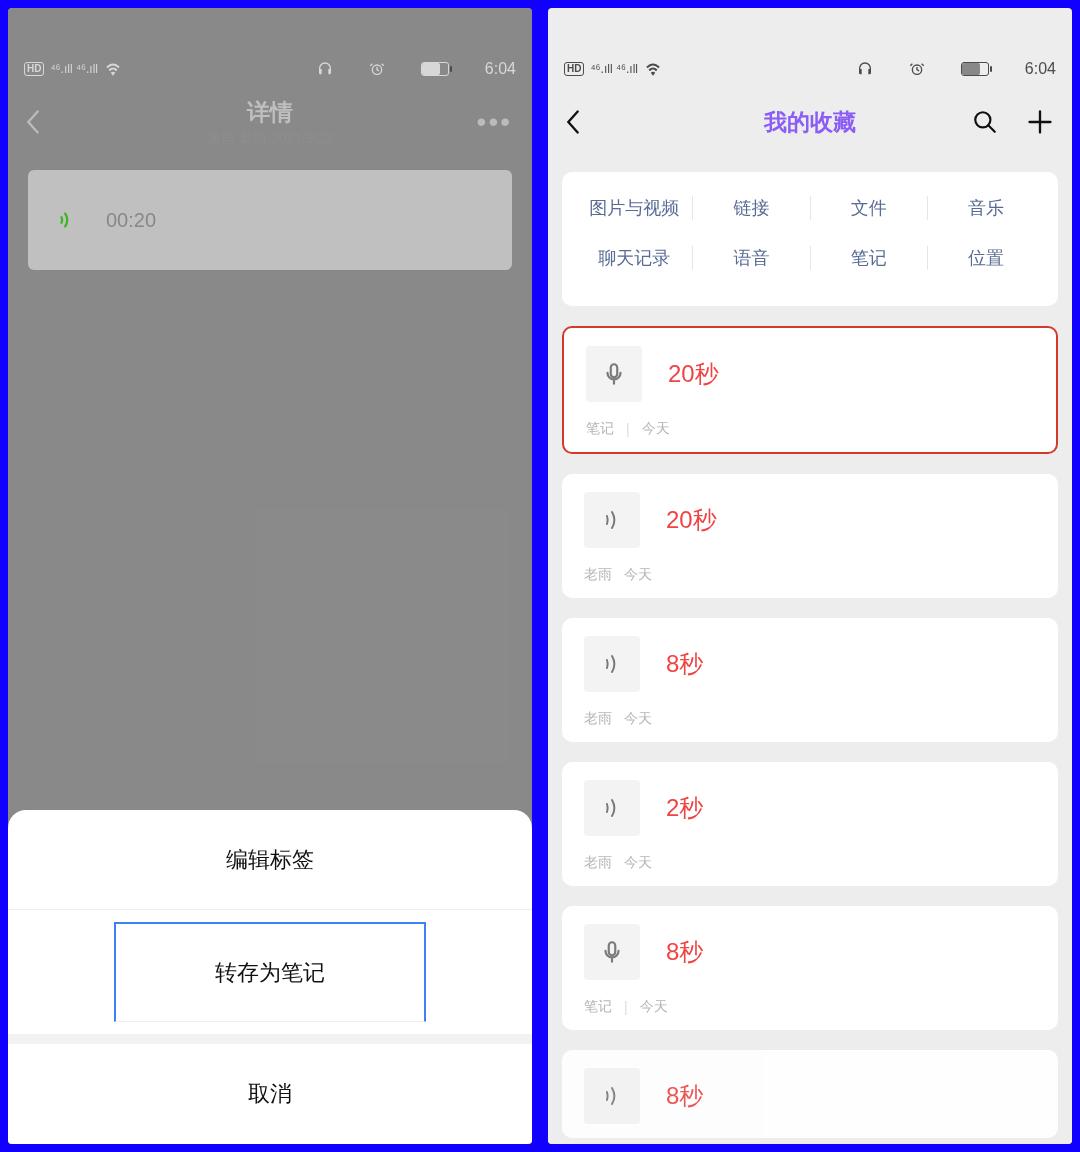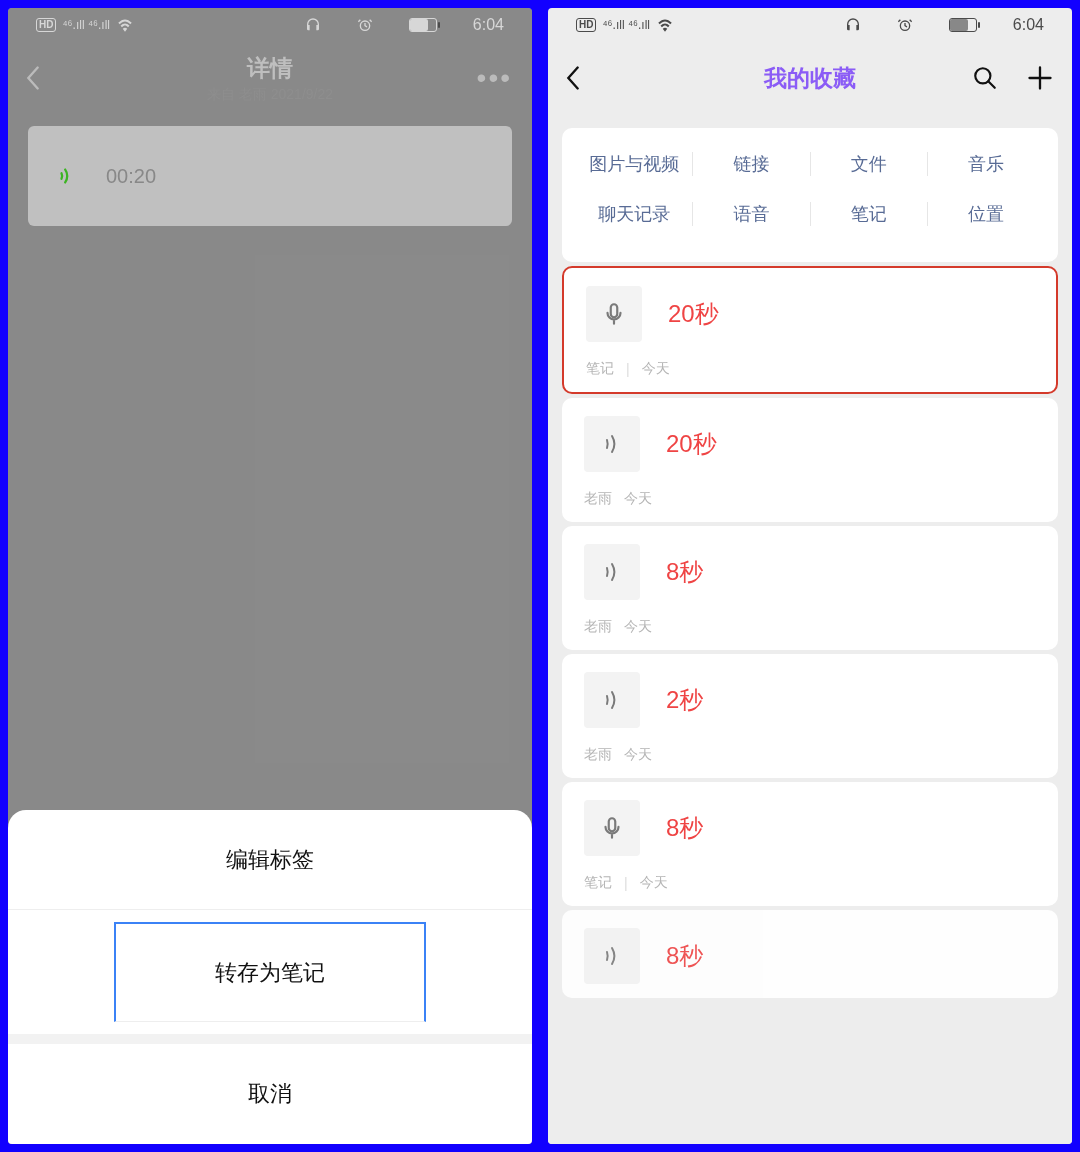--- a/index.html
+++ b/index.html
@@ -24,23 +24,24 @@
   }
   .phone.left { background: #ededed; }
   .phone.right { background: #ededed; }
 
   
   .status-bar {
     height: 34px;
     display: flex;
     align-items: center;
     justify-content: space-between;
-    padding: 0 28px;
+    padding: 0 16px;
     font-size: 16px;
     color: #4b4b4b;
+    margin-top: 44px;
   }
   .status-left, .status-right { display: flex; align-items: center; gap: 6px; }
   .status-right { font-weight: 500; gap: 36px; }
   .status-bar .hd {
     display:inline-block; padding:0 2px; border:1px solid #4b4b4b; border-radius:3px;
     font-size:10px; line-height:12px; font-weight:bold;
   }
   .battery {
     display:inline-block; width:28px; height:14px; border:1px solid #4b4b4b;
     border-radius:3px; position:relative;
@@ -105,21 +106,21 @@
   .sheet .opt:last-child { border-bottom:none; }
   .sheet .gap { height:10px; background:#f2f2f2; }
   .red-frame {
     border: 2px solid #3b82f6;
     margin: 12px 106px;
   }
 
   
   .right .body {
     flex:1; background:#ededed; overflow:hidden;
-    display:flex; flex-direction:column; gap:4px;
+    display:flex; flex-direction:column; gap:20px;
     padding-top:14px;
   }
   .cat-card {
     margin: 0 14px;
     background:#fff; border-radius:10px;
     padding: 24px 14px;
   }
   .cat-row { display:flex; margin-bottom: 26px; }
   .cat-row:last-child { margin-bottom:12px; }
   .cat-item {

